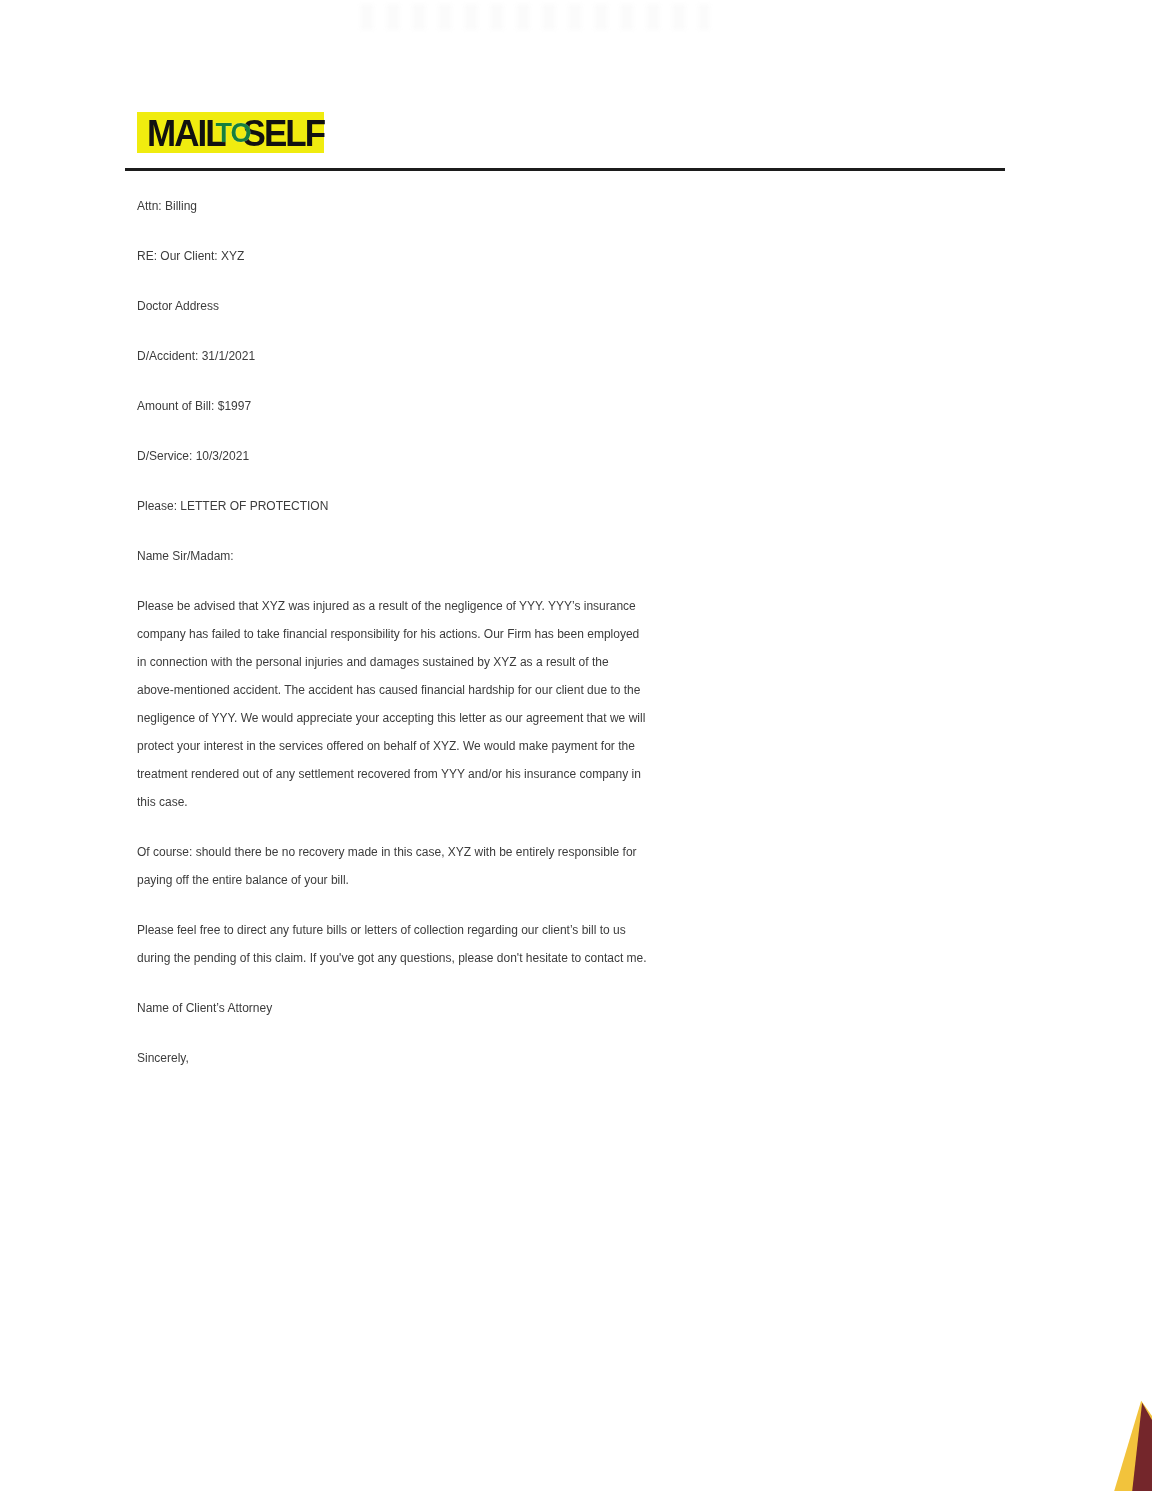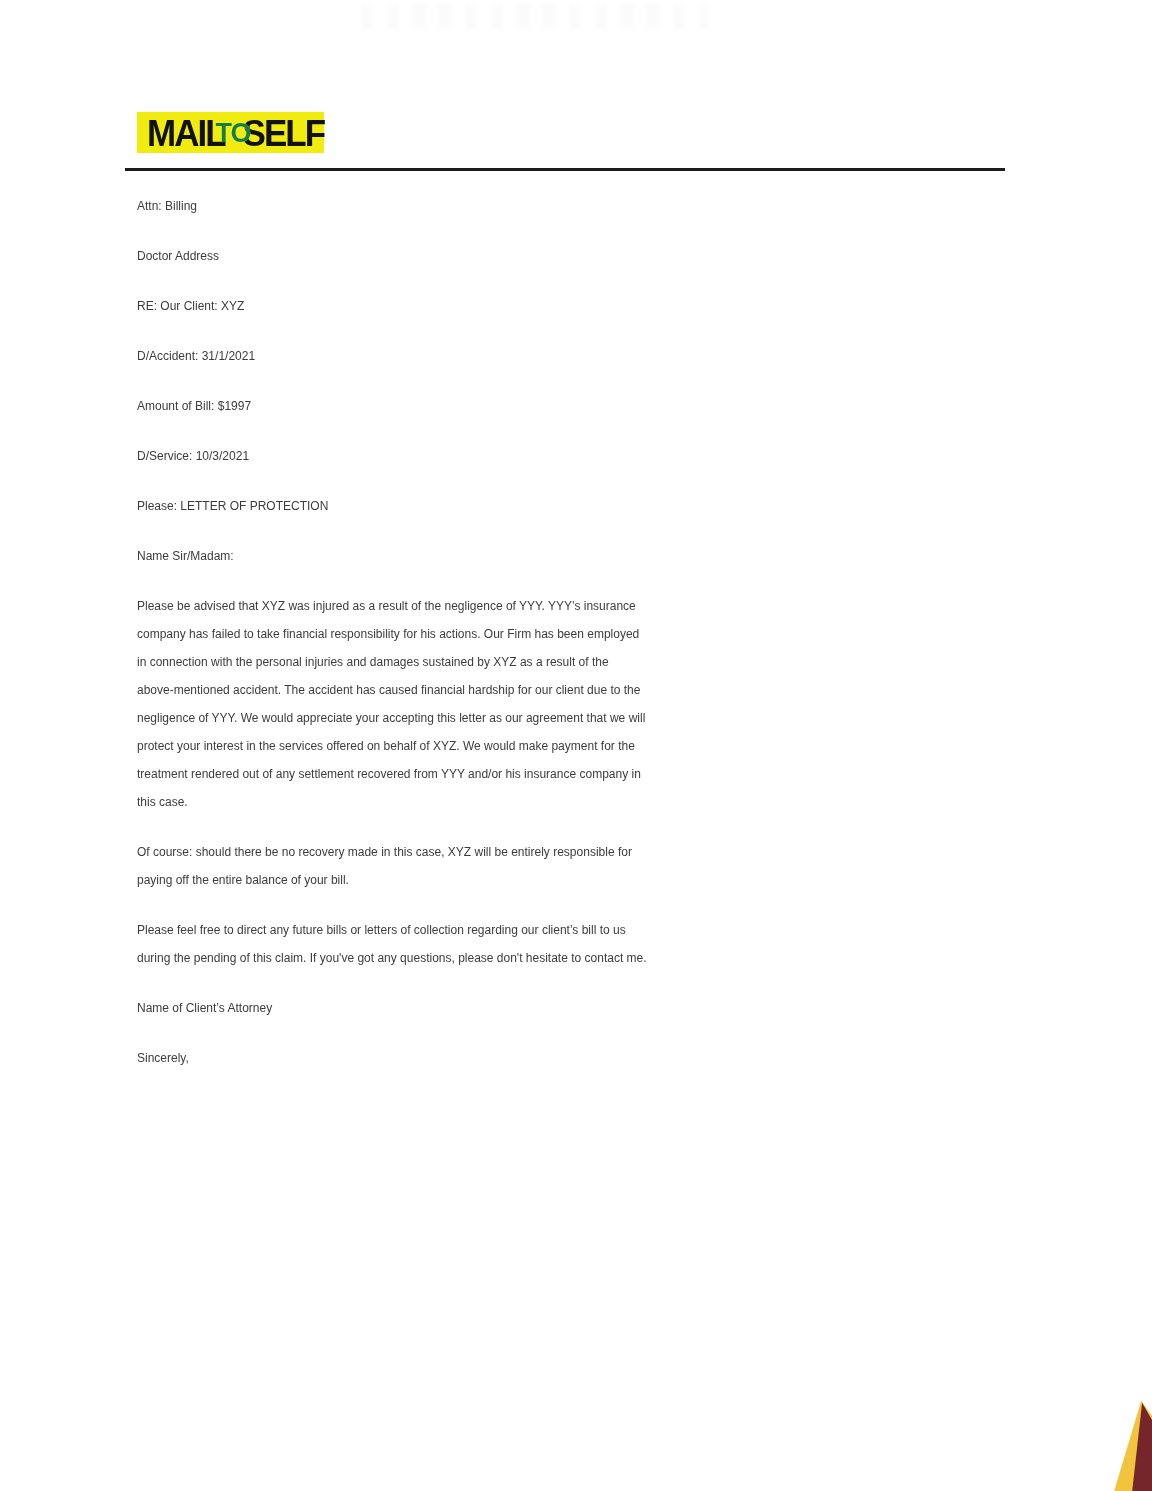--- a/index.html
+++ b/index.html
@@ -116,36 +116,36 @@
   <div class="logo" style="background: rgb(240, 236, 15);">
     <span class="word">MAIL</span>
     <span class="to">TO</span>
     <span class="word">SELF</span>
   </div>
 
   <div class="rule"></div>
 
   <div class="content">
     <p>Attn: Billing</p>
+    <p>RE: Our Client: XYZ</p>
     <p>Doctor Address</p>
-    <p>RE: Our Client: XYZ</p>
     <p>D/Accident: 31/1/2021</p>
     <p>Amount of Bill: $1997</p>
     <p>D/Service: 10/3/2021</p>
     <p>Please: LETTER OF PROTECTION</p>
     <p>Name Sir/Madam:</p>
     <p>Please be advised that XYZ was injured as a result of the negligence of YYY. YYY’s insurance
 company has failed to take financial responsibility for his actions. Our Firm has been employed
 in connection with the personal injuries and damages sustained by XYZ as a result of the
 above-mentioned accident. The accident has caused financial hardship for our client due to the
 negligence of YYY. We would appreciate your accepting this letter as our agreement that we will
 protect your interest in the services offered on behalf of XYZ. We would make payment for the
 treatment rendered out of any settlement recovered from YYY and/or his insurance company in
 this case.</p>
-    <p>Of course: should there be no recovery made in this case, XYZ will be entirely responsible for
+    <p>Of course: should there be no recovery made in this case, XYZ with be entirely responsible for
 paying off the entire balance of your bill.</p>
     <p>Please feel free to direct any future bills or letters of collection regarding our client’s bill to us
 during the pending of this claim. If you've got any questions, please don't hesitate to contact me.</p>
     <p>Name of Client’s Attorney</p>
     <p>Sincerely,</p>
   </div>
 
   <div class="corner">
     <div class="gold" style="background: rgb(242, 195, 60);"></div>
     <div class="maroon" style="background: rgb(116, 38, 43);"></div>

